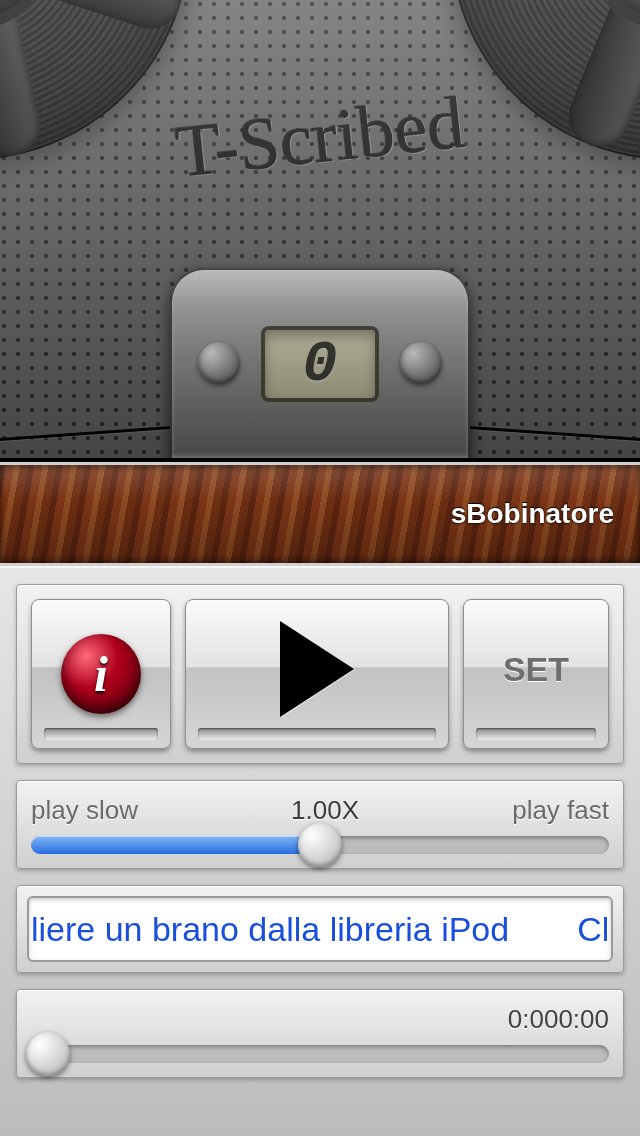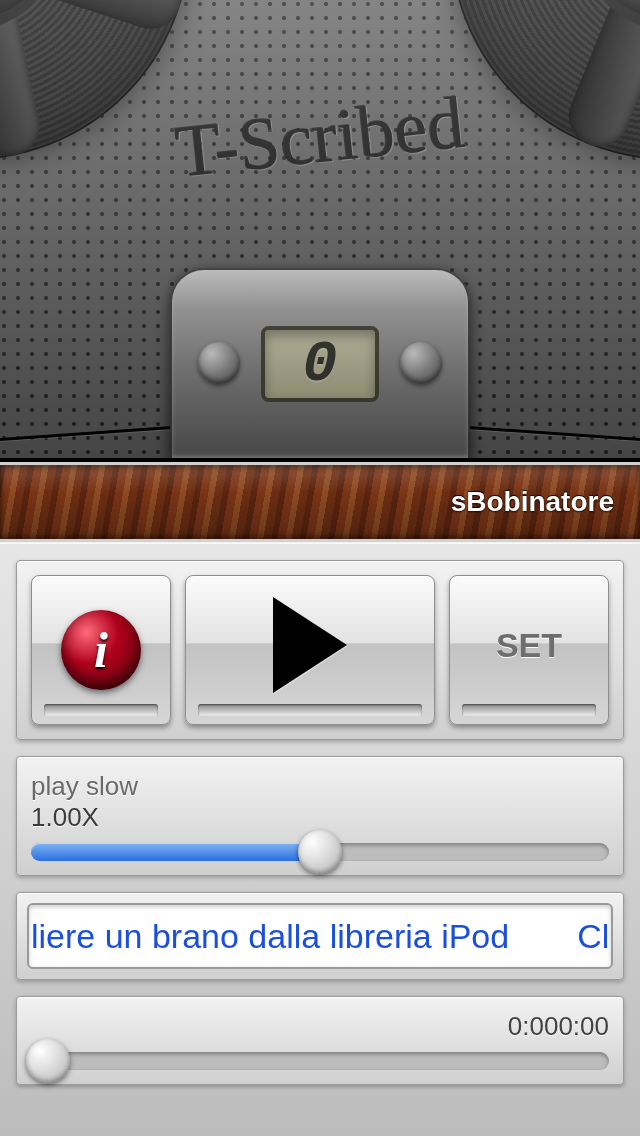--- a/index.html
+++ b/index.html
@@ -117,21 +117,21 @@
   .tape {
     position:absolute;
     height:3px; background:#000;
     box-shadow: 0 1px 0 rgba(255,255,255,.2);
   }
   .tape.tl { left:0; top:438px; width:176px; transform-origin:left; transform:rotate(-4deg);}
   .tape.tr { right:0; top:438px; width:176px; transform-origin:right; transform:rotate(4deg);}
 
   
   .wood {
-    height: 80px;
+    height: 104px;
     background:
       repeating-linear-gradient(100deg,
         #5a2410 0 6px, #7a3416 6px 14px, #8d4a22 14px 20px, #6c2e12 20px 28px),
       linear-gradient(to bottom, rgba(255,255,255,.15), rgba(0,0,0,.25));
     background-blend-mode: overlay;
     border-top: 3px solid #d0d0d0;
     border-bottom: 3px solid #d0d0d0;
     box-shadow: inset 0 3px 6px rgba(0,0,0,.4), inset 0 -3px 6px rgba(0,0,0,.4);
     display:flex; align-items:center; justify-content:flex-end;
     padding-right: 26px;
@@ -174,21 +174,21 @@
     position:relative;
   }
   .btn .foot {
     position:absolute; left:12px; right:12px; bottom:8px; height:12px;
     border-radius:3px;
     background: linear-gradient(to bottom, #888, #eee);
     box-shadow: inset 0 1px 2px rgba(0,0,0,.5);
   }
   .btn.info  { width: 140px; }
   .btn.play  { flex:1; }
-  .btn.set   { width: 160px; }
+  .btn.set   { width: 146px; }
 
   .info-ball{
     width:80px;height:80px;border-radius:50%;
     background: radial-gradient(circle at 32% 28%, #ff6a7a 0%, #b0001c 40%, #530009 100%);
     box-shadow: inset 0 -6px 14px rgba(0,0,0,.6), 0 3px 6px rgba(0,0,0,.5);
     display:flex;align-items:center;justify-content:center;
     color:#fff;
     font-family: Georgia, serif;
     font-style: italic;
     font-size: 50px;
@@ -210,21 +210,20 @@
     text-shadow: 0 1px 0 #fff;
     margin-bottom:10px;
   }
 
   
   .speed .labels{
     display:flex; justify-content:space-between;
     font-size:26px;
     color:#6a6a6a;
     text-shadow:0 1px 0 #fff;
-    flex-direction:column;
   }
   .speed .labels .center{ color:#3b3b3b; }
   .track{
     position:relative; height:18px; margin-top:10px;
     background:#bcbcbc; border-radius:9px;
     box-shadow: inset 0 2px 4px rgba(0,0,0,.35);
   }
   .track .fill{
     position:absolute; left:0; top:0; bottom:0;
     background: linear-gradient(to bottom, #7fb4f4, #2a6fe0);
@@ -310,20 +309,21 @@
     <div class="btn set">
       <div class="set-label">SET</div>
       <div class="foot"></div>
     </div>
   </div>
 
   <div class="panel-section speed">
     <div class="labels">
       <span>play slow</span>
       <span class="center">1.00X</span>
+      <span>play fast</span>
     </div>
     <div class="track">
       <div class="fill" id="speed-fill" style="width: 50%;"></div>
       <div class="thumb" id="speed-thumb" style="left: 50%;"></div>
     </div>
   </div>
 
   <div class="panel-section marquee-box">
     <div class="marquee-inner">liere un brano dalla libreria iPod  Clic</div>
   </div>

